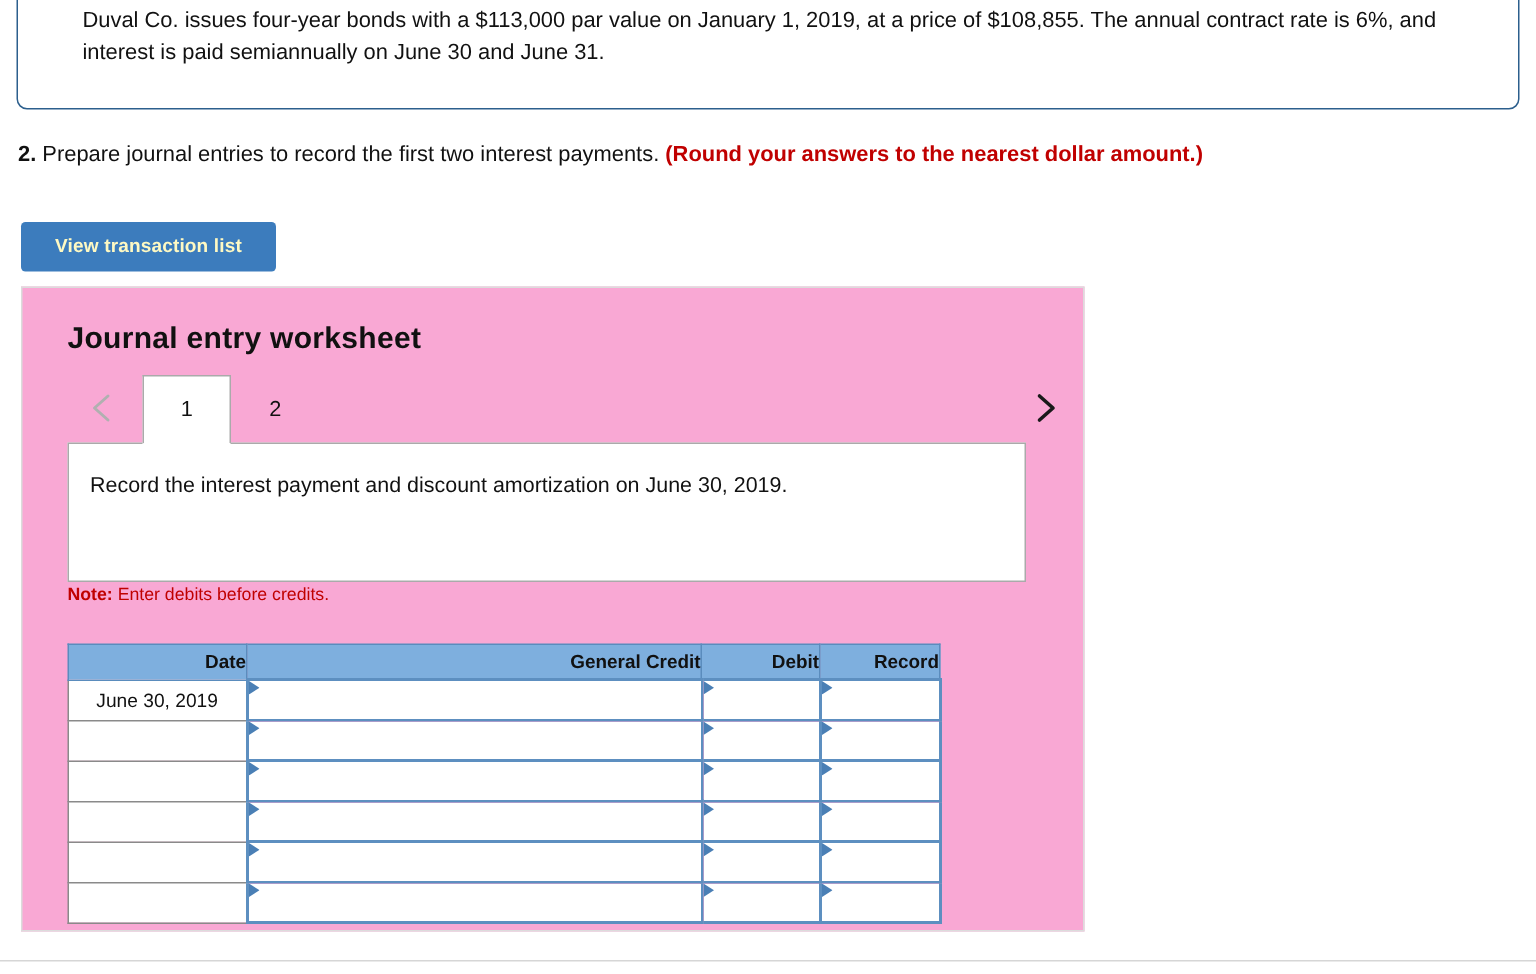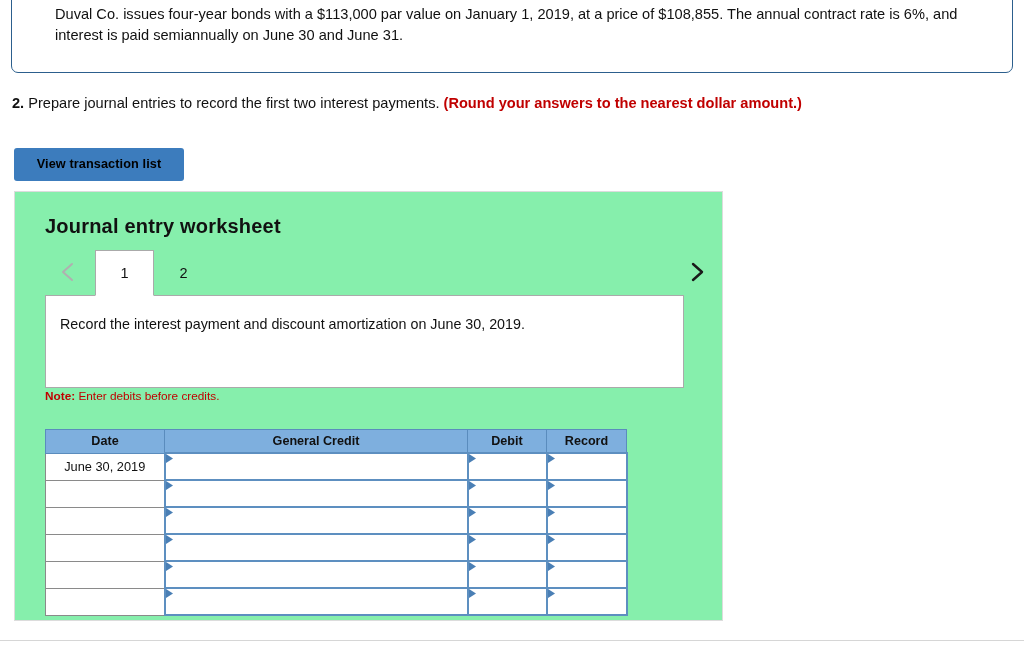--- a/index.html
+++ b/index.html
@@ -66,40 +66,40 @@
   .view-btn {
     position: absolute;
     left: 14px;
     top: 148px;
     width: 170px;
     height: 33px;
     box-sizing: border-box;
     background: #3c7cbd;
     border: none;
     border-radius: 3px;
-    color: #000000;
+    color: #fef9c3;
     font-family: "Liberation Sans", sans-serif;
     font-size: 12.7px;
     font-weight: bold;
     letter-spacing: 0.1px;
     cursor: pointer;
     text-align: center;
     line-height: 33px;
     padding: 0;
   }
 
   
   .worksheet-panel {
     position: absolute;
     left: 14px;
     top: 191px;
     width: 709px;
     height: 430px;
     box-sizing: border-box;
-    background: #86efac;
+    background: #f9a8d4;
     border: 1px solid #dcdcdc;
   }
   .worksheet-title {
     position: absolute;
     left: 30px;
     top: 23px;
     font-size: 20px;
     font-weight: bold;
     color: #111111;
     letter-spacing: 0.2px;
@@ -187,21 +187,21 @@
     font-size: 12.6px;
   }
   .journal-table th {
     background: #7eafde;
     border: 1px solid #5a8cbd;
     color: #111111;
     font-size: 12.6px;
     font-weight: bold;
     height: 22px;
     padding: 0;
-    text-align: center;
+    text-align: right;
   }
   .col-date    { width: 119px; }
   .col-journal { width: 303px; }
   .col-debit   { width: 79px; }
   .col-credit  { width: 80px; }
 
   .journal-table td {
     padding: 0;
     height: 25px;
     background: #ffffff;

